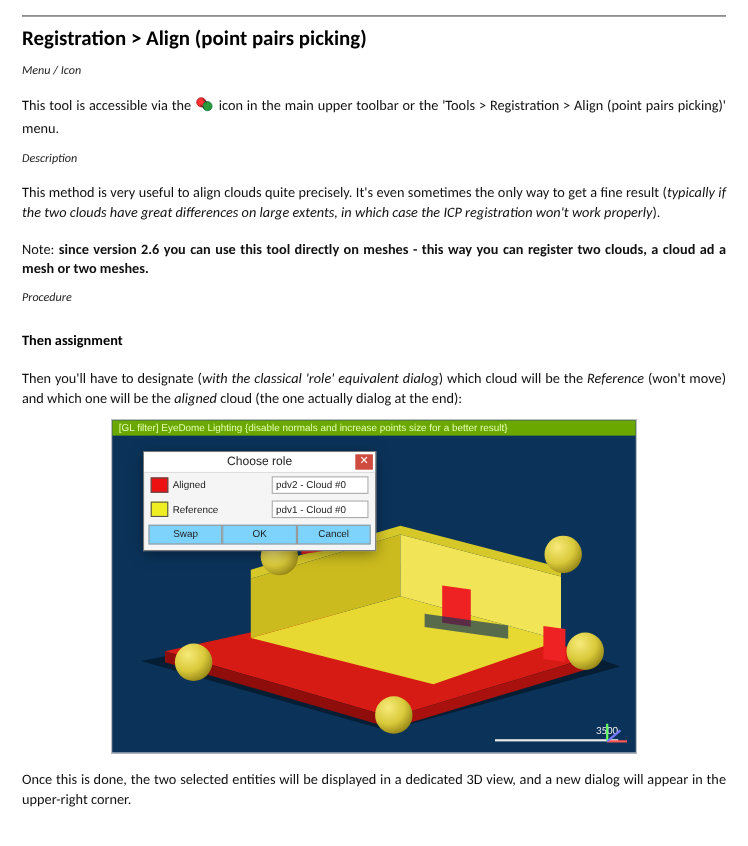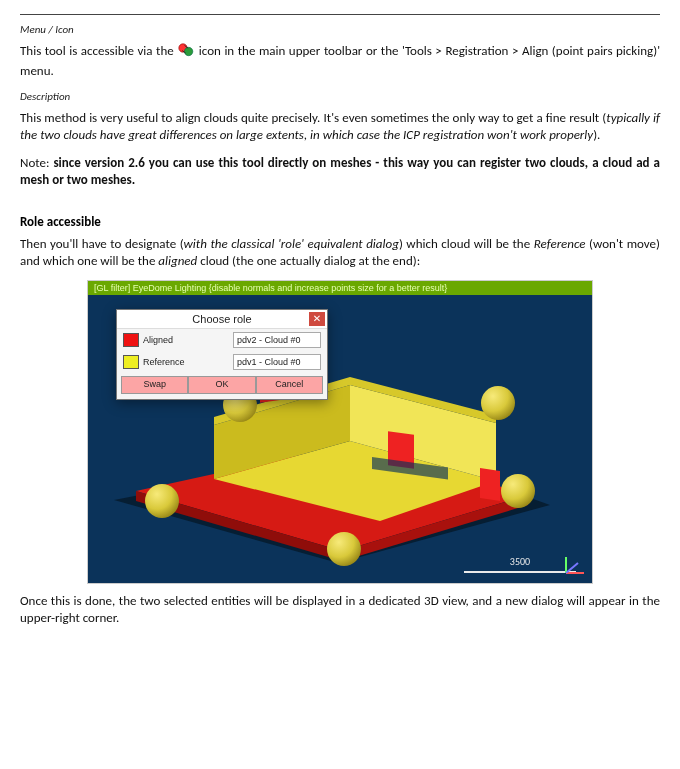--- a/index.html
+++ b/index.html
@@ -32,35 +32,34 @@
       font-size: 11px;
       color: #222;
       margin: 8px 0 4px 0;
     }
     h3 {
       font-size: 13px;
       font-weight: 700;
       margin: 24px 0 2px 0;
       color: #000;
     }
-    p { margin: 4px 0 10px 0; text-align: justify; }
+    p { margin: 16px 0 10px 0; text-align: justify; }
     .icon-align {
       display: inline-block;
       vertical-align: -3px;
       margin: 0 1px;
     }
     .fig-wrap { text-align: center; margin: 6px 0 8px 0; }
     .fig {
       width: 476px; height: 302px;
       border: 1px solid #ccc;
       background: #0b335a;
       position: relative;
       margin: 0 auto;
       overflow: hidden;
-      padding-left: 28px;
     }
     .gl-banner {
       position: absolute; top: 0; left: 0; right: 0;
       height: 14px;
       background: #6aa800;
       color: #e6ffb0;
       font-size: 9px;
       line-height: 14px;
       padding-left: 6px;
       text-align: left;
@@ -104,34 +103,35 @@
     .role-label { width: 46px; font-size: 9px; }
     .role-val {
       flex: 1; height: 14px; line-height: 14px;
       border: 1px solid #aaa; background: #fff;
       font-size: 9px; padding: 0 3px; margin-left: 40px;
     }
     .dlg-btns { display: flex; gap: 0; padding: 3px 4px 5px 4px; }
     .dlg-btn {
       flex: 1; height: 16px; line-height: 14px;
       font-size: 9px; text-align: center;
-      background: #fca5a5;
+      background: #7dd3fc;
       border: 1px solid #999;
     }
     .cloud-svg { position: absolute; top: 14px; left: 0; }
     .scalebar { position: absolute; right: 16px; bottom: 10px; }
     .scalebar .bar { width: 112px; height: 2px; background: #eaeaea; }
-    .scalebar .lbl { color: #eaeaea; font-size: 10px; text-align: center; margin-bottom: 2px; }
+    .scalebar .lbl { color: #eaeaea; font-size: 10px; text-align: right; margin-bottom: 2px; }
     .axis-triad { position: absolute; right: 4px; bottom: 4px; }
   </style>
 </head>
 <body>
 
 <div class="page">
   <hr class="rule">
+  <h1>Registration &gt; Align (point pairs picking)</h1>
 
   <h2>Menu / Icon</h2>
   <p>
     <span>This tool is accessible via the </span>
     <span class="icon-align">
       <svg width="16" height="16" viewBox="0 0 16 16">
         <circle cx="5" cy="6" r="4.2" fill="#f33" stroke="#800" stroke-width="0.6"></circle>
         <circle cx="10.6" cy="9.5" r="4.2" fill="#2b9b3a" stroke="#064" stroke-width="0.6"></circle>
         <path d="M6.5 3.5 L10.2 6.2" stroke="#222" stroke-width="0.8"></path>
         <path d="M4.2 8.5 L7.8 11.2" stroke="#222" stroke-width="0.8"></path>
@@ -141,22 +141,23 @@
   </p>
 
   <h2>Description</h2>
   <p>
     <span>This method is very useful to align clouds quite precisely. It's even sometimes the only way to get a fine result (</span><i>typically if the two clouds have great differences on large extents, in which case the ICP registration won't work properly</i><span>).</span>
   </p>
   <p>
     <span>Note: </span><b>since version 2.6 you can use this tool directly on meshes - this way you can register two clouds, a cloud ad a mesh or two meshes.</b>
   </p>
 
-
-  <h3>Role accessible</h3>
+  <h2>Procedure</h2>
+
+  <h3>Then assignment</h3>
   <p>
     <span>Then you'll have to designate (</span><i>with the classical 'role' equivalent dialog</i><span>) which cloud will be the </span><i>Reference</i><span> (won't move) and which one will be the </span><i>aligned</i><span> cloud (the one actually dialog at the end):</span>
   </p>
 
   <div class="fig-wrap">
     <div class="fig">
       <div class="gl-banner">[GL filter] EyeDome Lighting {disable normals and increase points size for a better result}</div>
 
       <svg class="cloud-svg" width="476" height="288" viewBox="0 0 476 288">
         <defs>

